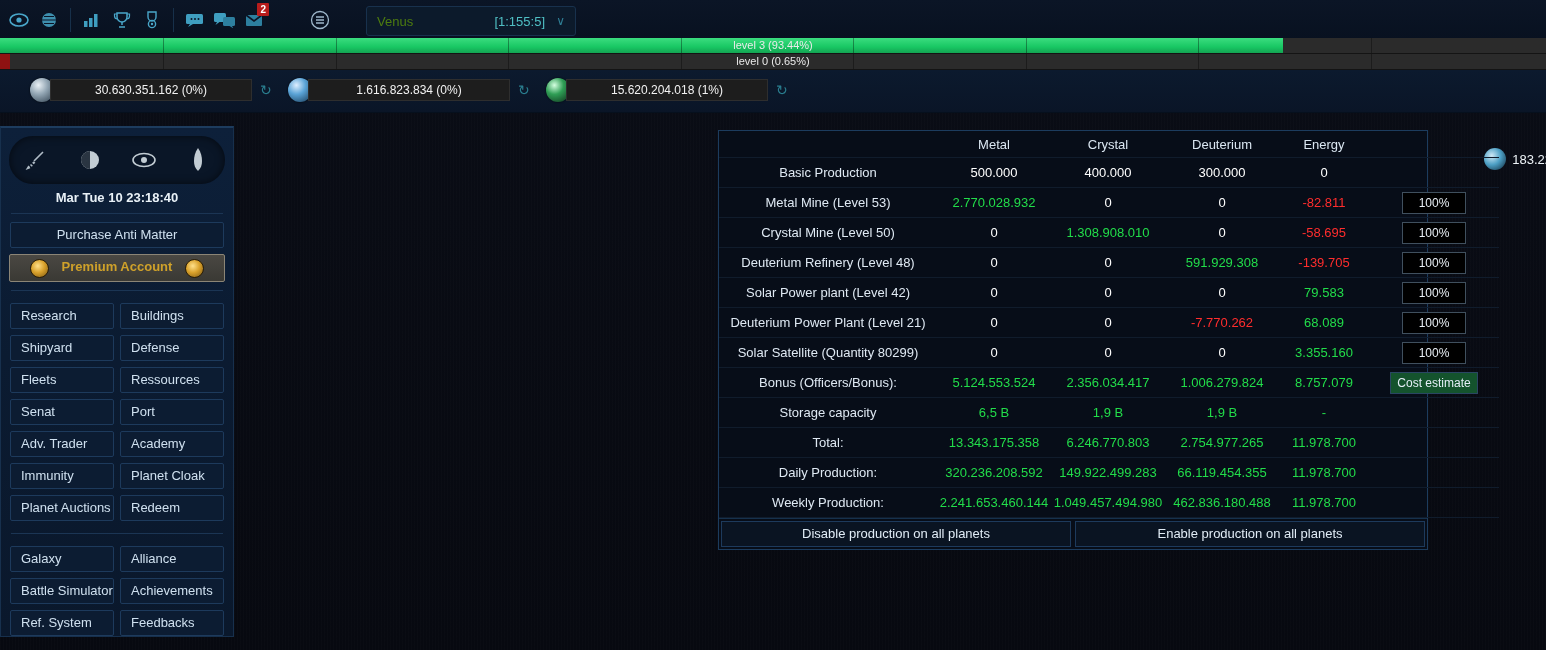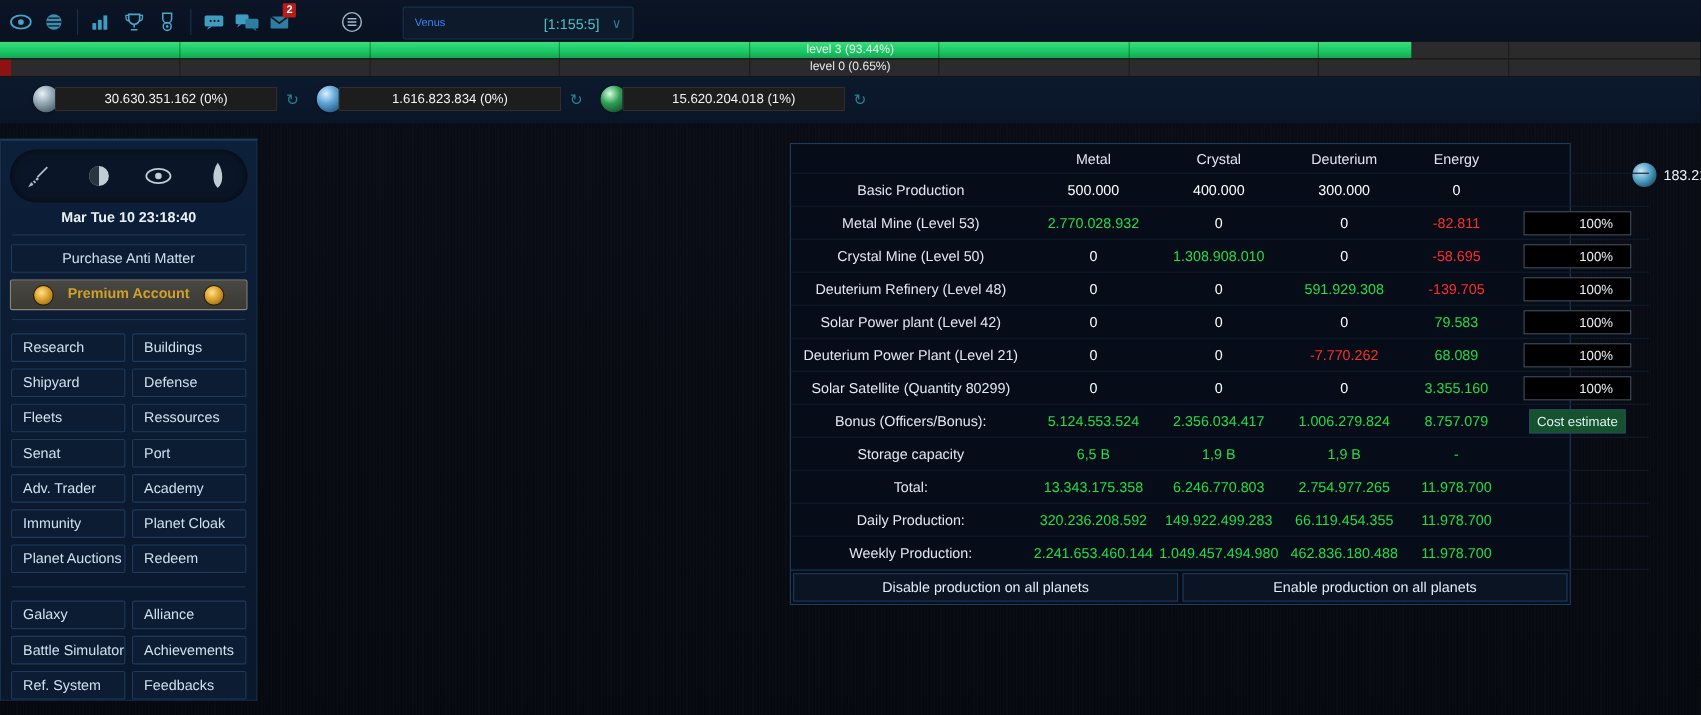--- a/index.html
+++ b/index.html
@@ -25,21 +25,21 @@
   .tb-icon{width:30px;height:40px;display:flex;align-items:center;justify-content:center;
     color:#3e7fa0;position:relative;cursor:pointer;}
   .tb-icon svg{display:block;}
   .vsep{width:1px;height:24px;background:#17304a;margin:0 6px;}
   .badge{position:absolute;top:3px;right:1px;background:#b81c1c;color:#fff;
     font-size:10px;line-height:11px;padding:1px 3px;border-radius:1px;font-weight:bold;}
 
   .planet-select{position:absolute;left:366px;top:6px;width:208px;height:28px;
     background:#0c1a2b;border:1px solid #18314d;border-radius:3px;
     display:flex;align-items:center;cursor:pointer;}
-  .ps-name{color:#3b82f6;font-size:10px;margin-left:10px;}
+  .ps-name{color:#4d7c0f;font-size:13px;margin-left:10px;}
   .ps-coord{color:#4fbfc4;font-size:13px;margin-left:auto;margin-right:30px;}
   .ps-chev{position:absolute;right:10px;color:#2f7f96;font-size:12px;}
   .menu-icon{position:absolute;left:310px;top:10px;color:#9fb8cc;cursor:pointer;}
 
   
   .bars{position:absolute;left:0;top:38px;width:1546px;height:32px;}
   .bar{position:relative;width:1546px;height:15px;background:#2b2b2b;
     border-bottom:1px solid #141414;overflow:hidden;}
   .bar .fill{position:absolute;left:0;top:0;height:15px;}
   .bar .fill.green{background:linear-gradient(180deg,#3bdd7f 0%,#18c763 60%,#14a453 100%);}
@@ -103,21 +103,21 @@
   table.prod{width:100%;border-collapse:collapse;table-layout:fixed;}
   table.prod td,table.prod th{font-size:13px;text-align:center;
     border-bottom:1px solid #101c2c;padding:0;height:29px;vertical-align:middle;}
   table.prod th{font-weight:normal;color:#dbe7f2;height:26px;}
   .c-label{width:218px;color:#dfe9f3;text-align:center;}
   .c-num{width:114px;}
   .c-pct{width:130px;}
   .g{color:#22dd4a;} .r{color:#ff2d2d;} .w{color:#ffffff;}
   .pctbox{display:inline-block;width:62px;height:20px;line-height:20px;
     background:#000;border:1px solid #40505e;color:#e8eef4;font-size:12px;
-    text-align:center;padding-left:34px;}
+    text-align:center;}
   .cost-est{display:inline-block;height:20px;line-height:20px;padding:0 6px;
     border:1px solid #2a4663;background:#14532d;color:#e4eef7;font-size:12px;cursor:pointer;}
   .btnrow{display:flex;border-top:1px solid #16314d;}
   .bigbtn{flex:1;height:24px;line-height:24px;text-align:center;font-size:13px;
     color:#e1ecf6;background:#0a1422;border:1px solid #1d3a5c;margin:2px;cursor:pointer;}
 </style>
 </head>
 <body>
 
 <div class="screen">

